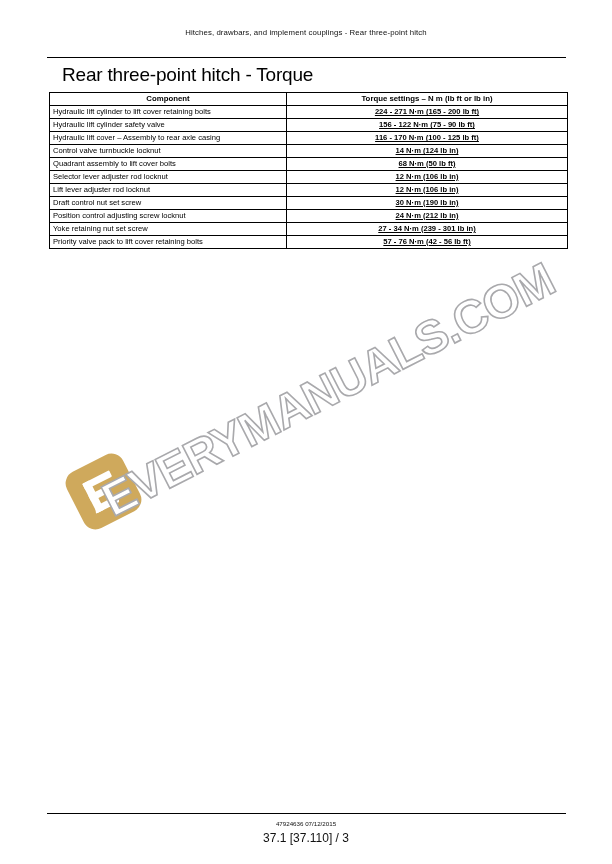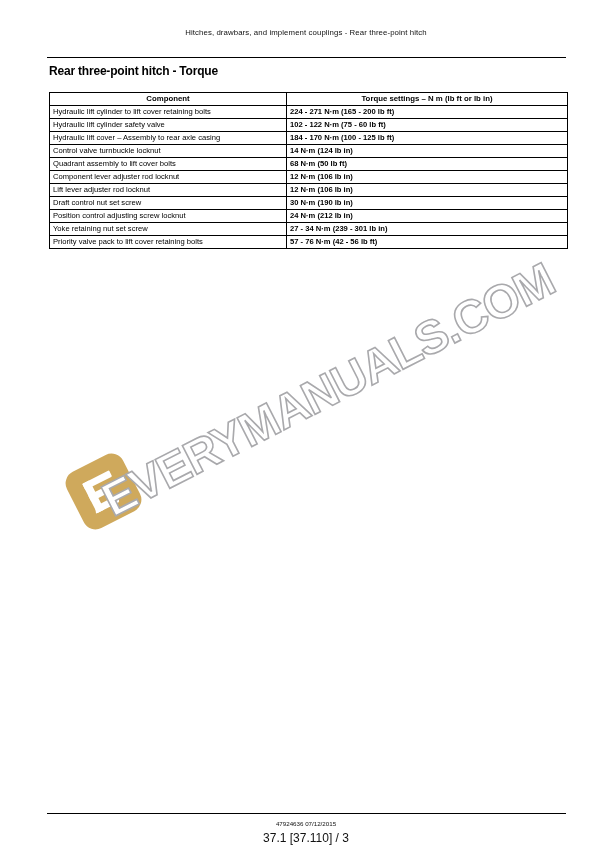--- a/index.html
+++ b/index.html
@@ -39,23 +39,23 @@
     position: absolute;
     top: 57px;
     left: 47px;
     width: 519px;
     height: 1px;
     background: #000;
   }
   .title {
     position: absolute;
     top: 64px;
-    left: 49px;
-    font-size: 12px;
-    font-weight: bold;
+    left: 62px;
+    font-size: 19px;
+    font-weight: normal;
     letter-spacing: -0.2px;
   }
 
   
   .table-wrap {
     position: absolute;
     top: 92px;
     left: 49px;
     width: 518px;
   }
@@ -78,21 +78,23 @@
     text-align: center;
     font-weight: bold;
     font-size: 7.8px;
   }
   table.torque td.component {
     text-align: left;
     font-weight: normal;
     margin-top: 48px;
   }
   table.torque td.setting {
+    text-align: center;
     font-weight: bold;
+    text-decoration: underline;
   }
   col.c1 { width: 237px; }
   col.c2 { width: 281px; }
 
   
   .watermark {
     position: absolute;
     top: 300px;
     left: 40px;
     width: 530px;
@@ -212,36 +214,36 @@
           <th>Torque settings – N m (lb ft or lb in)</th>
         </tr>
       </thead>
       <tbody id="torque-body">
           <tr>
             <td class="component">Hydraulic lift cylinder to lift cover retaining bolts</td>
             <td class="setting">224 - 271 N·m (165 - 200 lb ft)</td>
           </tr>
           <tr>
             <td class="component">Hydraulic lift cylinder safety valve</td>
-            <td class="setting">102 - 122 N·m (75 - 60 lb ft)</td>
+            <td class="setting">156 - 122 N·m (75 - 90 lb ft)</td>
           </tr>
           <tr>
             <td class="component">Hydraulic lift cover – Assembly to rear axle casing</td>
-            <td class="setting">184 - 170 N·m (100 - 125 lb ft)</td>
+            <td class="setting">116 - 170 N·m (100 - 125 lb ft)</td>
           </tr>
           <tr>
             <td class="component">Control valve turnbuckle locknut</td>
             <td class="setting">14 N·m (124 lb in)</td>
           </tr>
           <tr>
             <td class="component">Quadrant assembly to lift cover bolts</td>
             <td class="setting">68 N·m (50 lb ft)</td>
           </tr>
           <tr>
-            <td class="component">Component lever adjuster rod locknut</td>
+            <td class="component">Selector lever adjuster rod locknut</td>
             <td class="setting">12 N·m (106 lb in)</td>
           </tr>
           <tr>
             <td class="component">Lift lever adjuster rod locknut</td>
             <td class="setting">12 N·m (106 lb in)</td>
           </tr>
           <tr>
             <td class="component">Draft control nut set screw</td>
             <td class="setting">30 N·m (190 lb in)</td>
           </tr>

